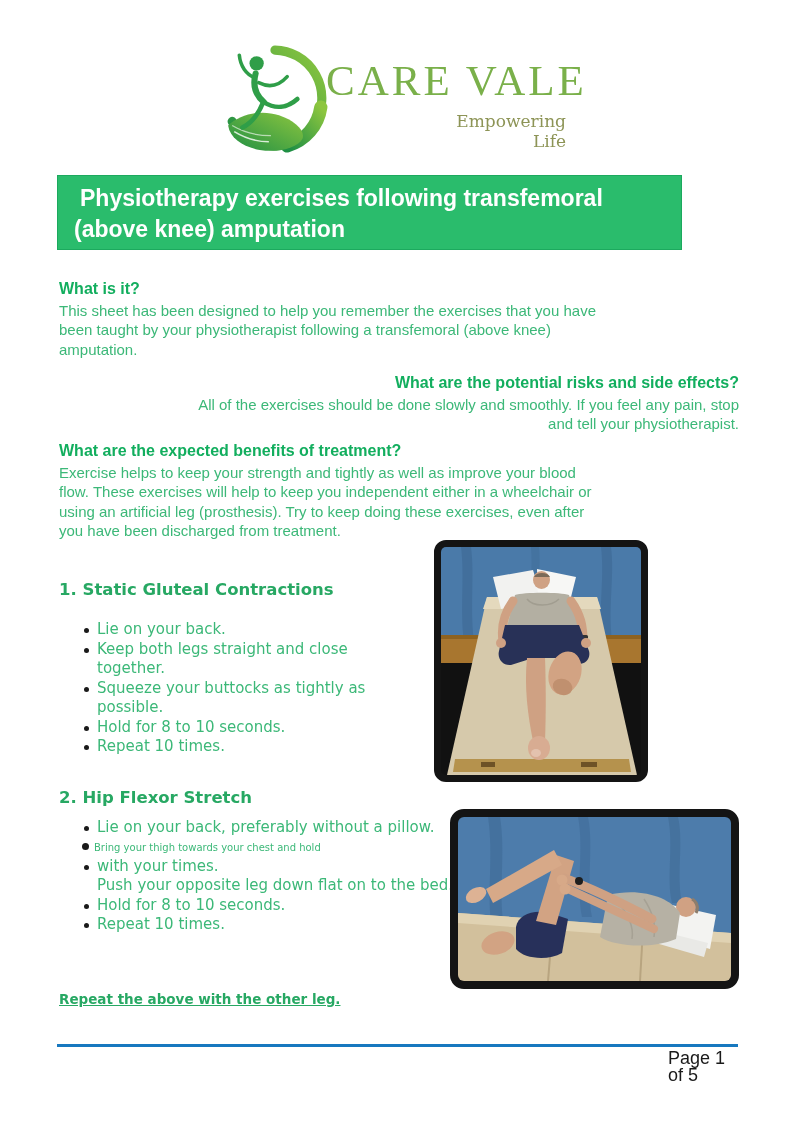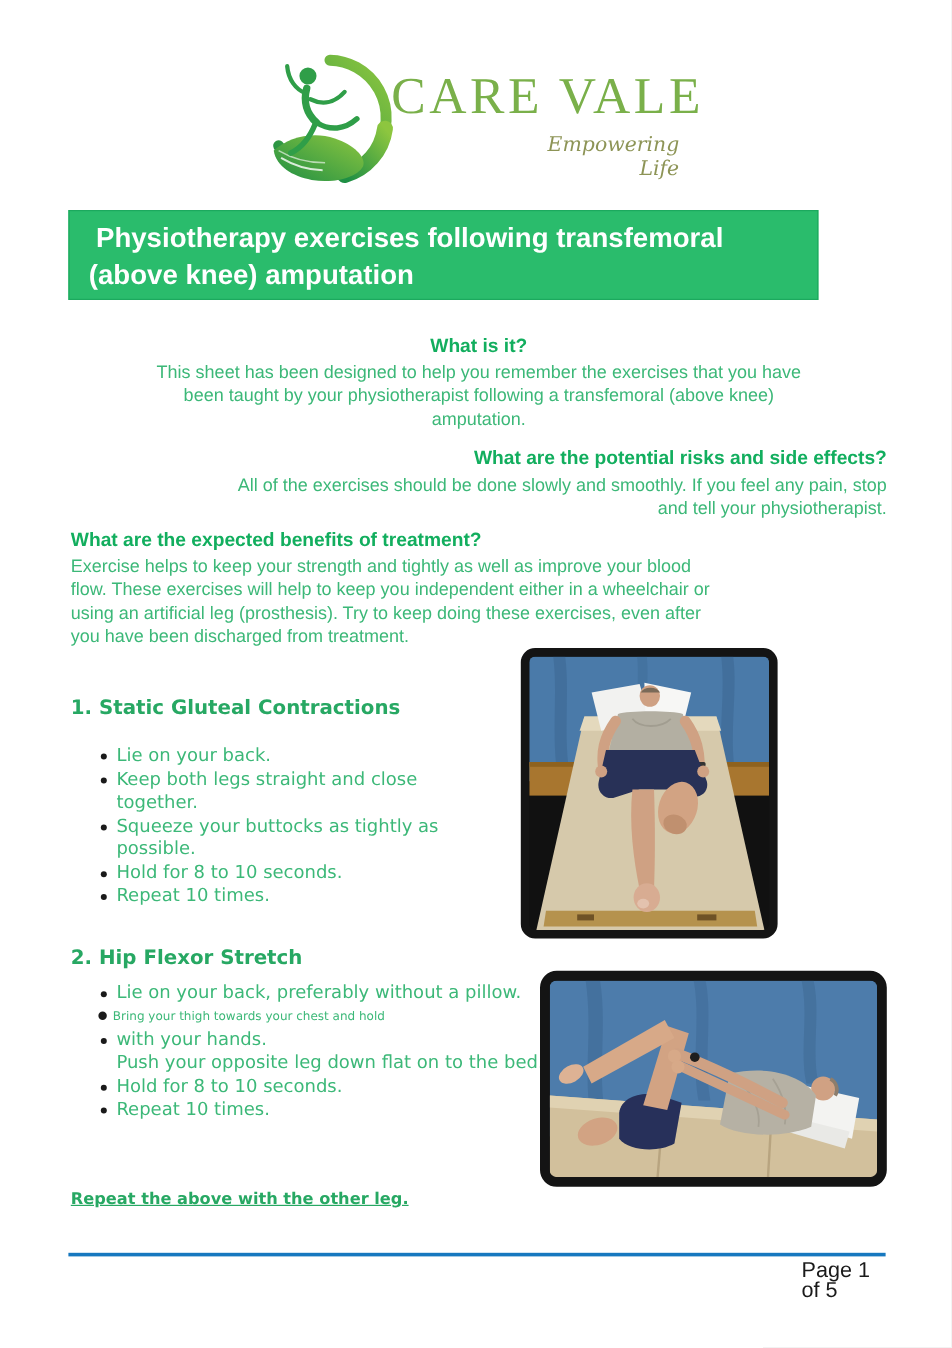--- a/index.html
+++ b/index.html
@@ -11,36 +11,36 @@
   html,body{background:#e8e8e8;}
   #page{position:relative;width:793px;height:1123px;background:var(--page-bg);
         font-family:"Liberation Sans",sans-serif;overflow:hidden;margin:0 auto;}
 
   
   .logo-icon{position:absolute;left:222px;top:44px;width:108px;height:114px;}
   .brand{position:absolute;left:326px;top:56px;width:260px;
          font-family:"Liberation Serif",serif;font-size:43px;font-weight:400;
          letter-spacing:3px;color:var(--brand-green);white-space:nowrap;}
   .tagline{position:absolute;left:448px;top:111px;width:118px;text-align:right;
-           font-family:"DejaVu Serif",serif;font-style:italic;font-size:17px;
+           font-family:"DejaVu Serif",serif;font-size:17px;
            color:var(--tagline-olive);}
 
   
   .banner{position:absolute;left:57px;top:175px;width:625px;height:75px;
           background:var(--banner-green);border:1px solid var(--banner-border);}
   .banner-line{color:#ffffff;font-weight:bold;font-size:23px;line-height:31px;white-space:nowrap;}
   .banner-line.l1{margin:7px 0 0 22px;}
   .banner-line.l2{margin-left:16px;}
 
   
   .sec{position:absolute;left:59px;width:680px;}
   .sec-heading{font-size:16px;font-weight:bold;color:var(--heading-green);
                line-height:20px;margin-bottom:2px;white-space:nowrap;}
   .pline{font-size:15px;line-height:19.4px;color:var(--body-green);white-space:nowrap;}
-  #sec1{top:279px;text-align:center;} #sec2{top:373px;text-align:right;} #sec3{top:441px;}
+  #sec1{top:279px;} #sec2{top:373px;text-align:right;} #sec3{top:441px;}
 
   
   .ex-heading{position:absolute;left:59px;font-family:"DejaVu Sans",sans-serif;
               font-size:16.5px;font-weight:bold;color:var(--exercise-green);white-space:nowrap;}
   #ex1-heading{top:580px;} #ex2-heading{top:788px;}
   .blist{position:absolute;left:83px;font-family:"DejaVu Sans",sans-serif;
          font-size:15px;line-height:19.5px;color:var(--body-green);}
   #ex1-list{top:620px;width:322px;}
   #ex2-list{top:818px;width:378px;}
   .bitem{display:flex;}
@@ -186,21 +186,21 @@
       <span class="bdot"></span>
       <span class="btext">Lie on your back, preferably without a pillow.</span>
     </div>
     <div class="bitem small">
       <span class="bdot"></span>
       <span class="btext">Bring your thigh towards your chest and hold</span>
     </div>
     <div class="bitem">
       <span class="bdot"></span>
       <span class="btext">
-        <span>with your hands.</span>
+        <span>with your times.</span>
         <span style="display:block">Push your opposite leg down flat on to the bed.</span>
       </span>
     </div>
     <div class="bitem">
       <span class="bdot"></span>
       <span class="btext">Hold for 8 to 10 seconds.</span>
     </div>
     <div class="bitem">
       <span class="bdot"></span>
       <span class="btext">Repeat 10 times.</span>

